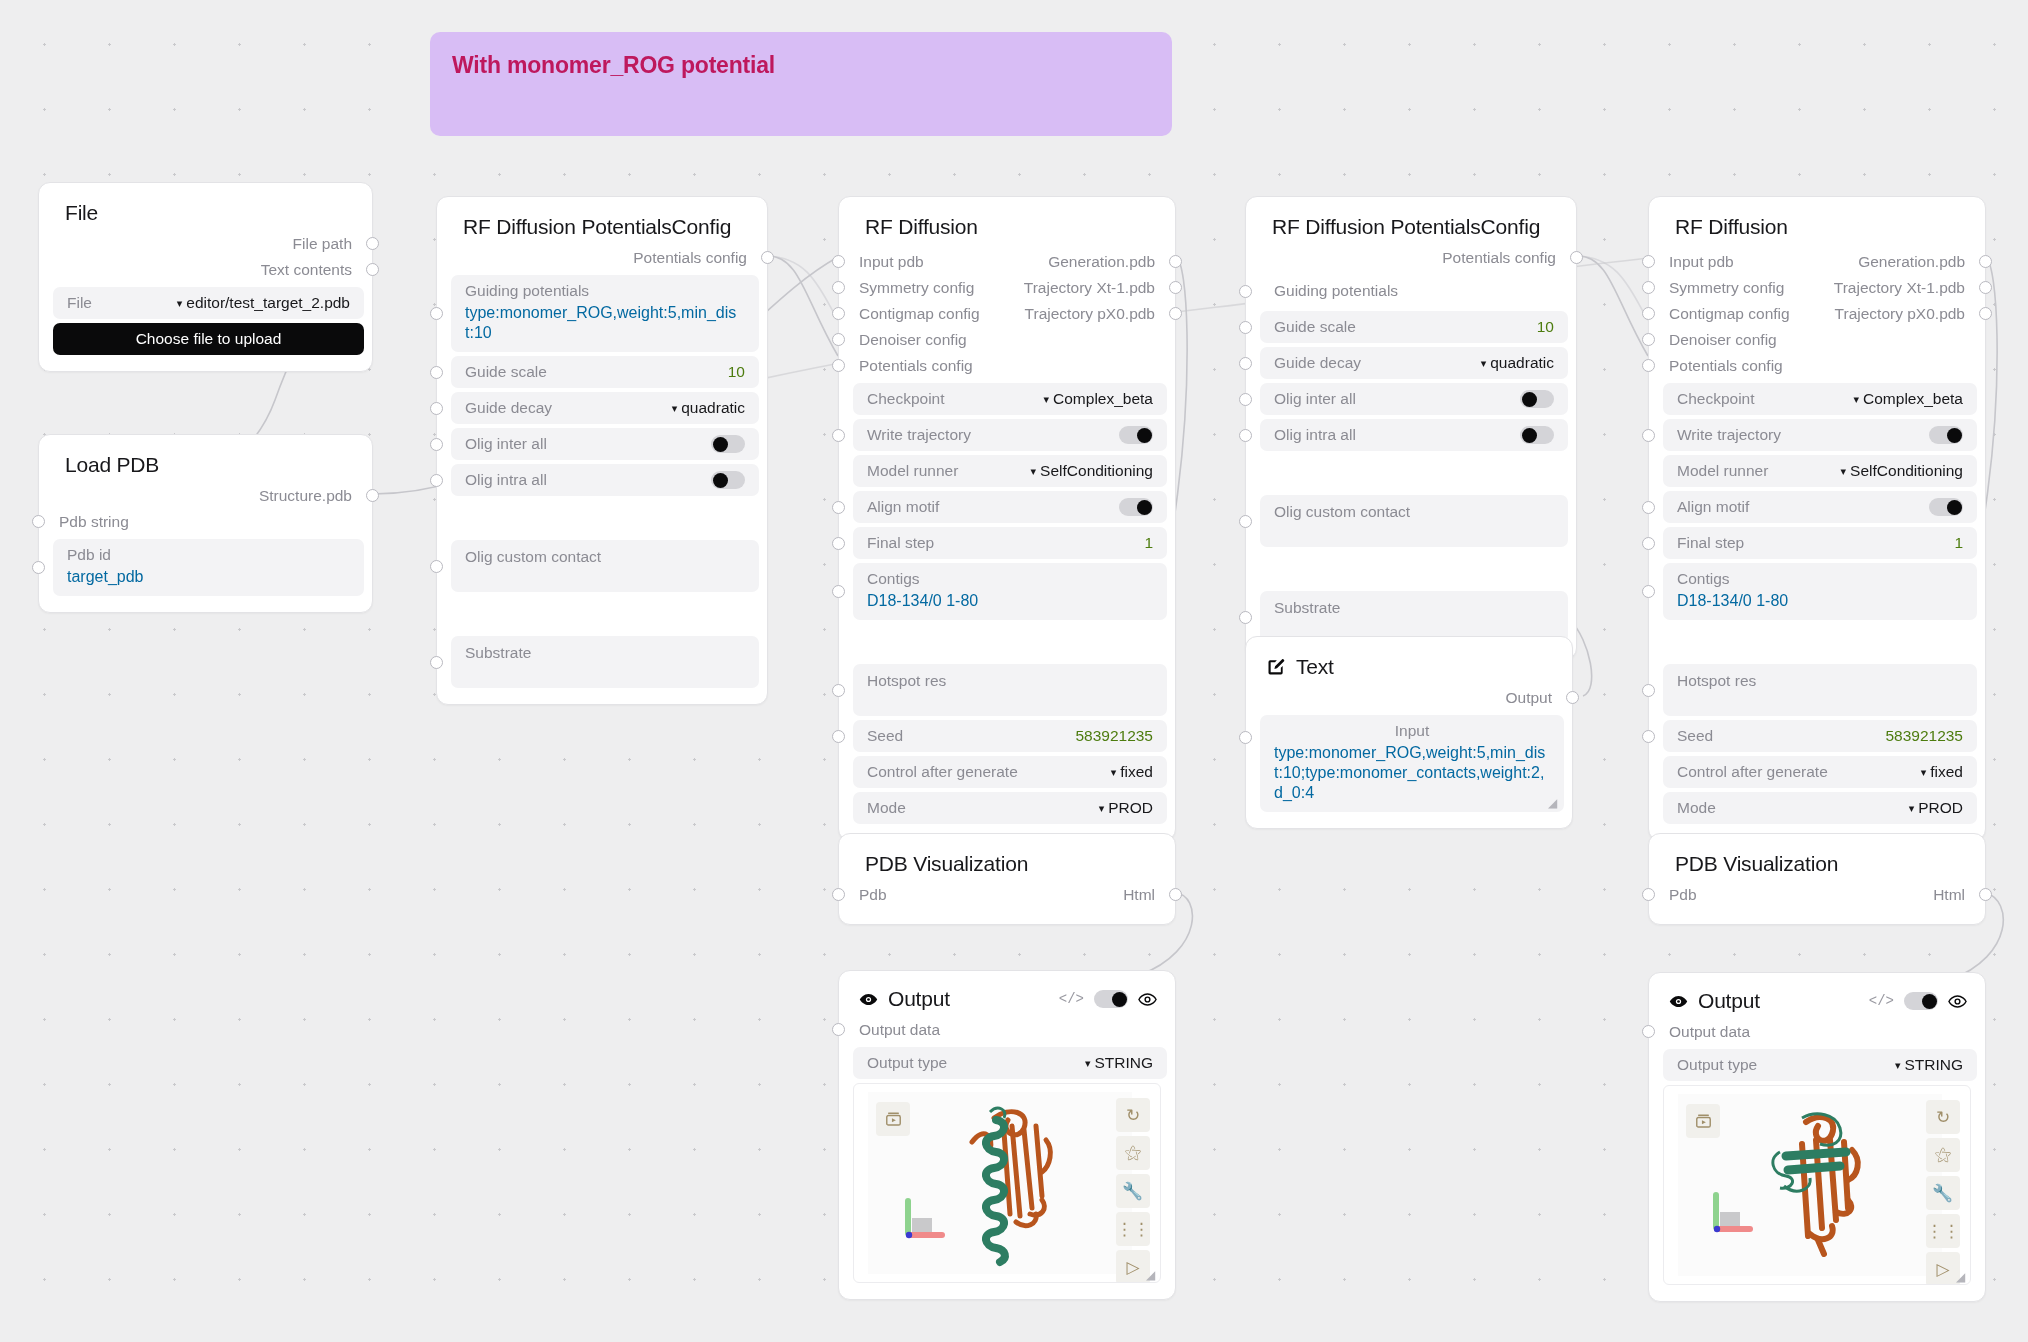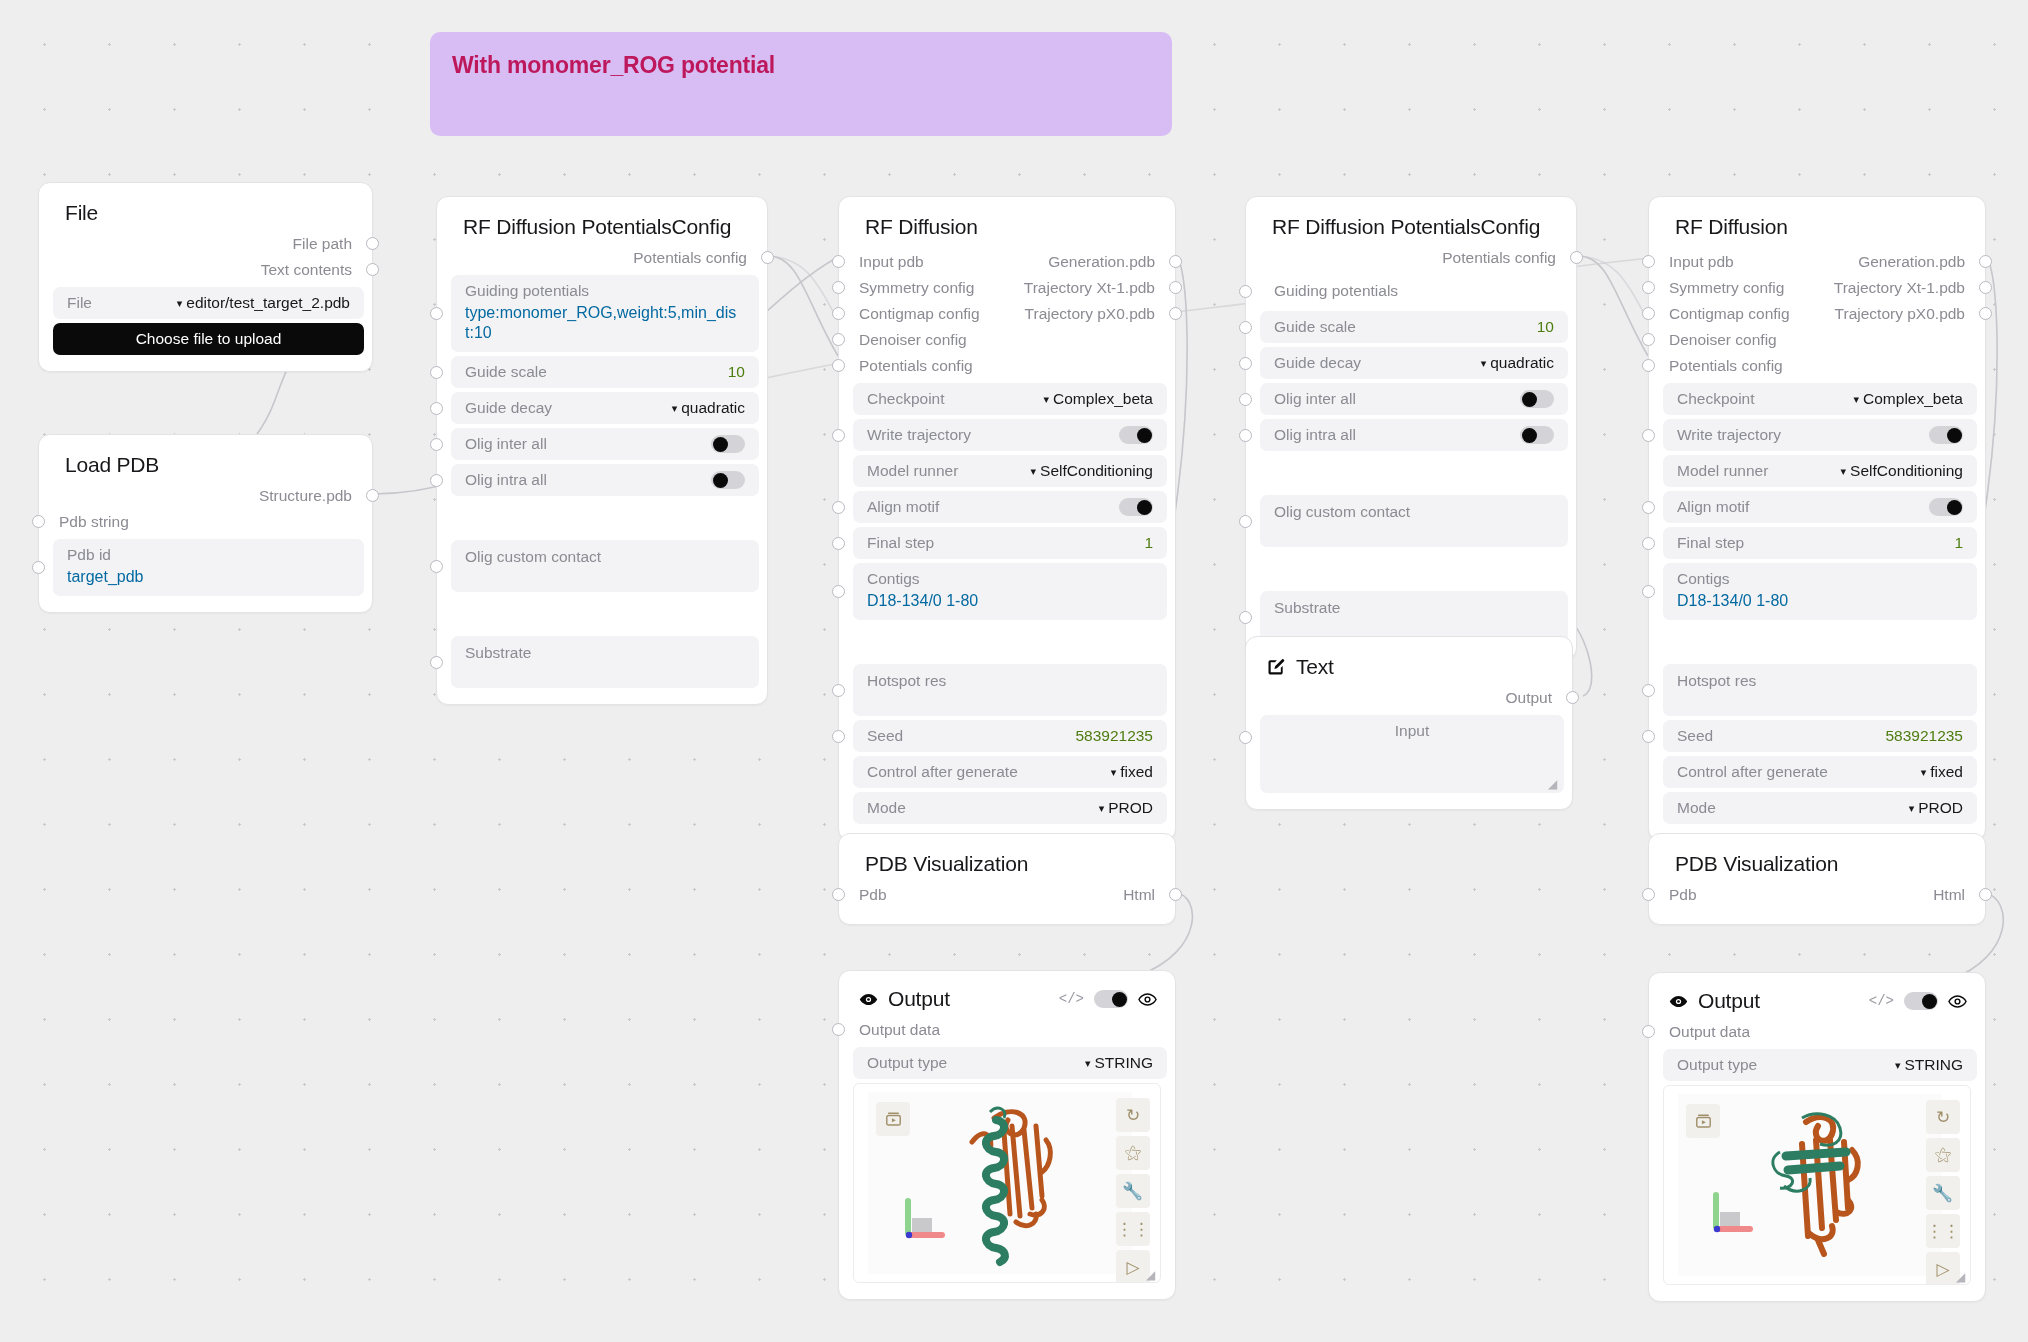--- a/index.html
+++ b/index.html
@@ -412,20 +412,21 @@
     <div class="ports">
       <div class="port-row">
         <span class="port-label-out">Output</span>
         <span class="port-dot right" style="top:6px;"></span>
       </div>
     </div>
     <div class="widgets">
       <div class="w w-tall" style="min-height:78px; position:relative;align-items:center;">
         <span class="w-port" style="top:22px;"></span>
         <span class="wlabel">Input</span>
+        <span class="wtext">type:monomer_ROG,weight:5,min_dist:10;type:monomer_contacts,weight:2,d_0:4</span>
         <span class="resize-h">◢</span>
       </div>
     </div>
   </div>
 
   <div class="node" style="left:1648px; top:196px; width:338px;">
     <div class="node-title">RF Diffusion</div>
     <div class="ports" style="padding-top:4px;">
       <div class="port-row">
         <span class="port-dot left" style="top:6px;"></span>

